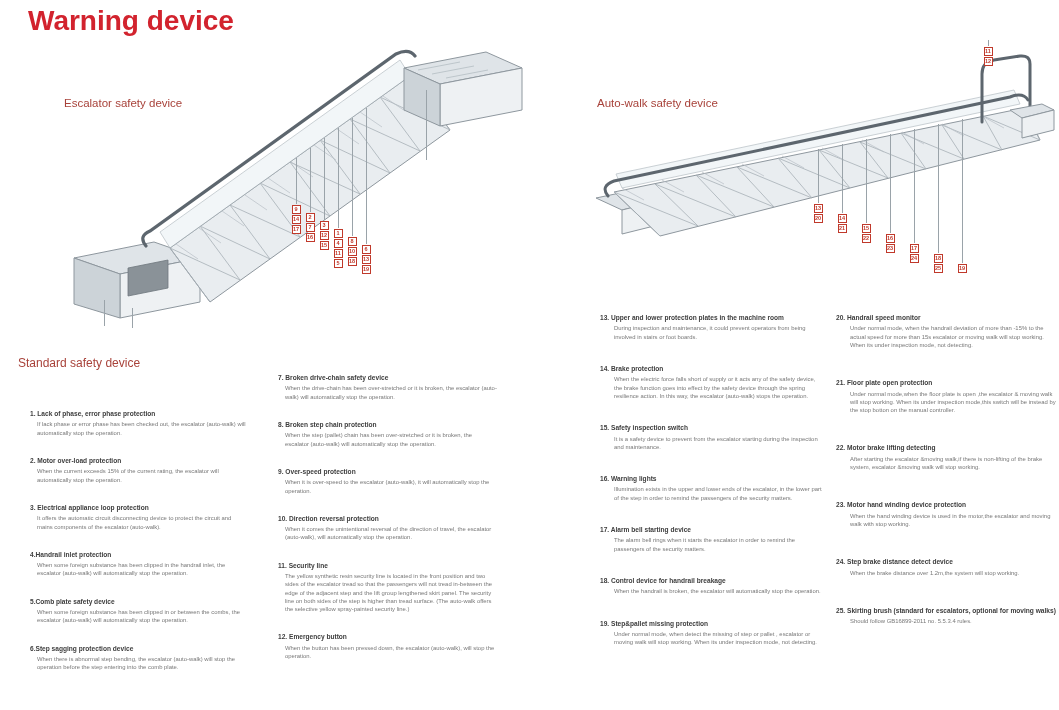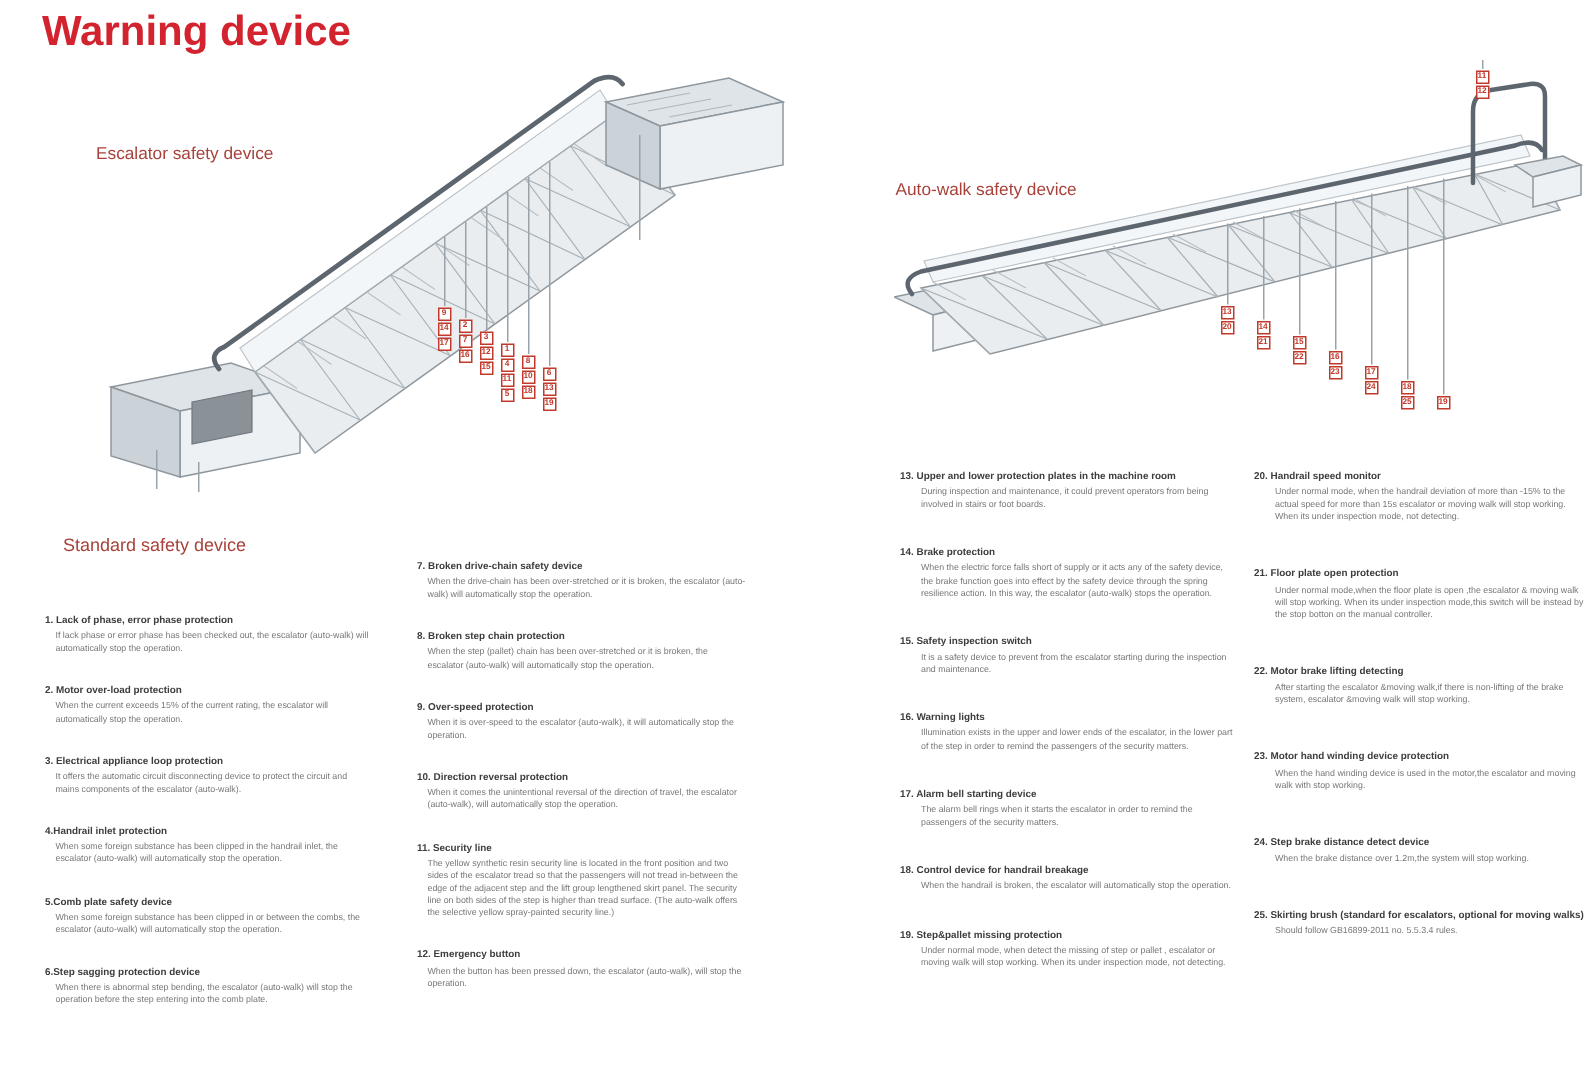--- a/index.html
+++ b/index.html
@@ -16,22 +16,22 @@
     overflow:hidden;
   }
   .page-title{
     position:absolute;left:28px;top:5px;
     font-size:28px;font-weight:700;color:var(--title-red);
   }
   .section-heading{
     position:absolute;font-size:11.5px;font-weight:400;color:var(--heading-red);
   }
   #heading-escalator{left:64px;top:97px;}
-  #heading-autowalk{left:597px;top:97px;margin-top:24px;}
-  #heading-standard{left:42px;top:356px;font-size:12px;}
+  #heading-autowalk{left:597px;top:97px;}
+  #heading-standard{left:18px;top:356px;font-size:12px;}
 
   .diagram{position:absolute;}
   #escalator-diagram{left:58px;top:6px;width:470px;height:345px;}
   #autowalk-diagram{left:596px;top:28px;width:460px;height:270px;}
   .diagram svg{position:absolute;left:0;top:0;width:100%;height:100%;}
   .callout-layer{position:absolute;left:0;top:0;right:0;bottom:0;}
 
   .chain{
     position:absolute;display:flex;flex-direction:column;align-items:center;
     width:10px;margin-left:-5px;

